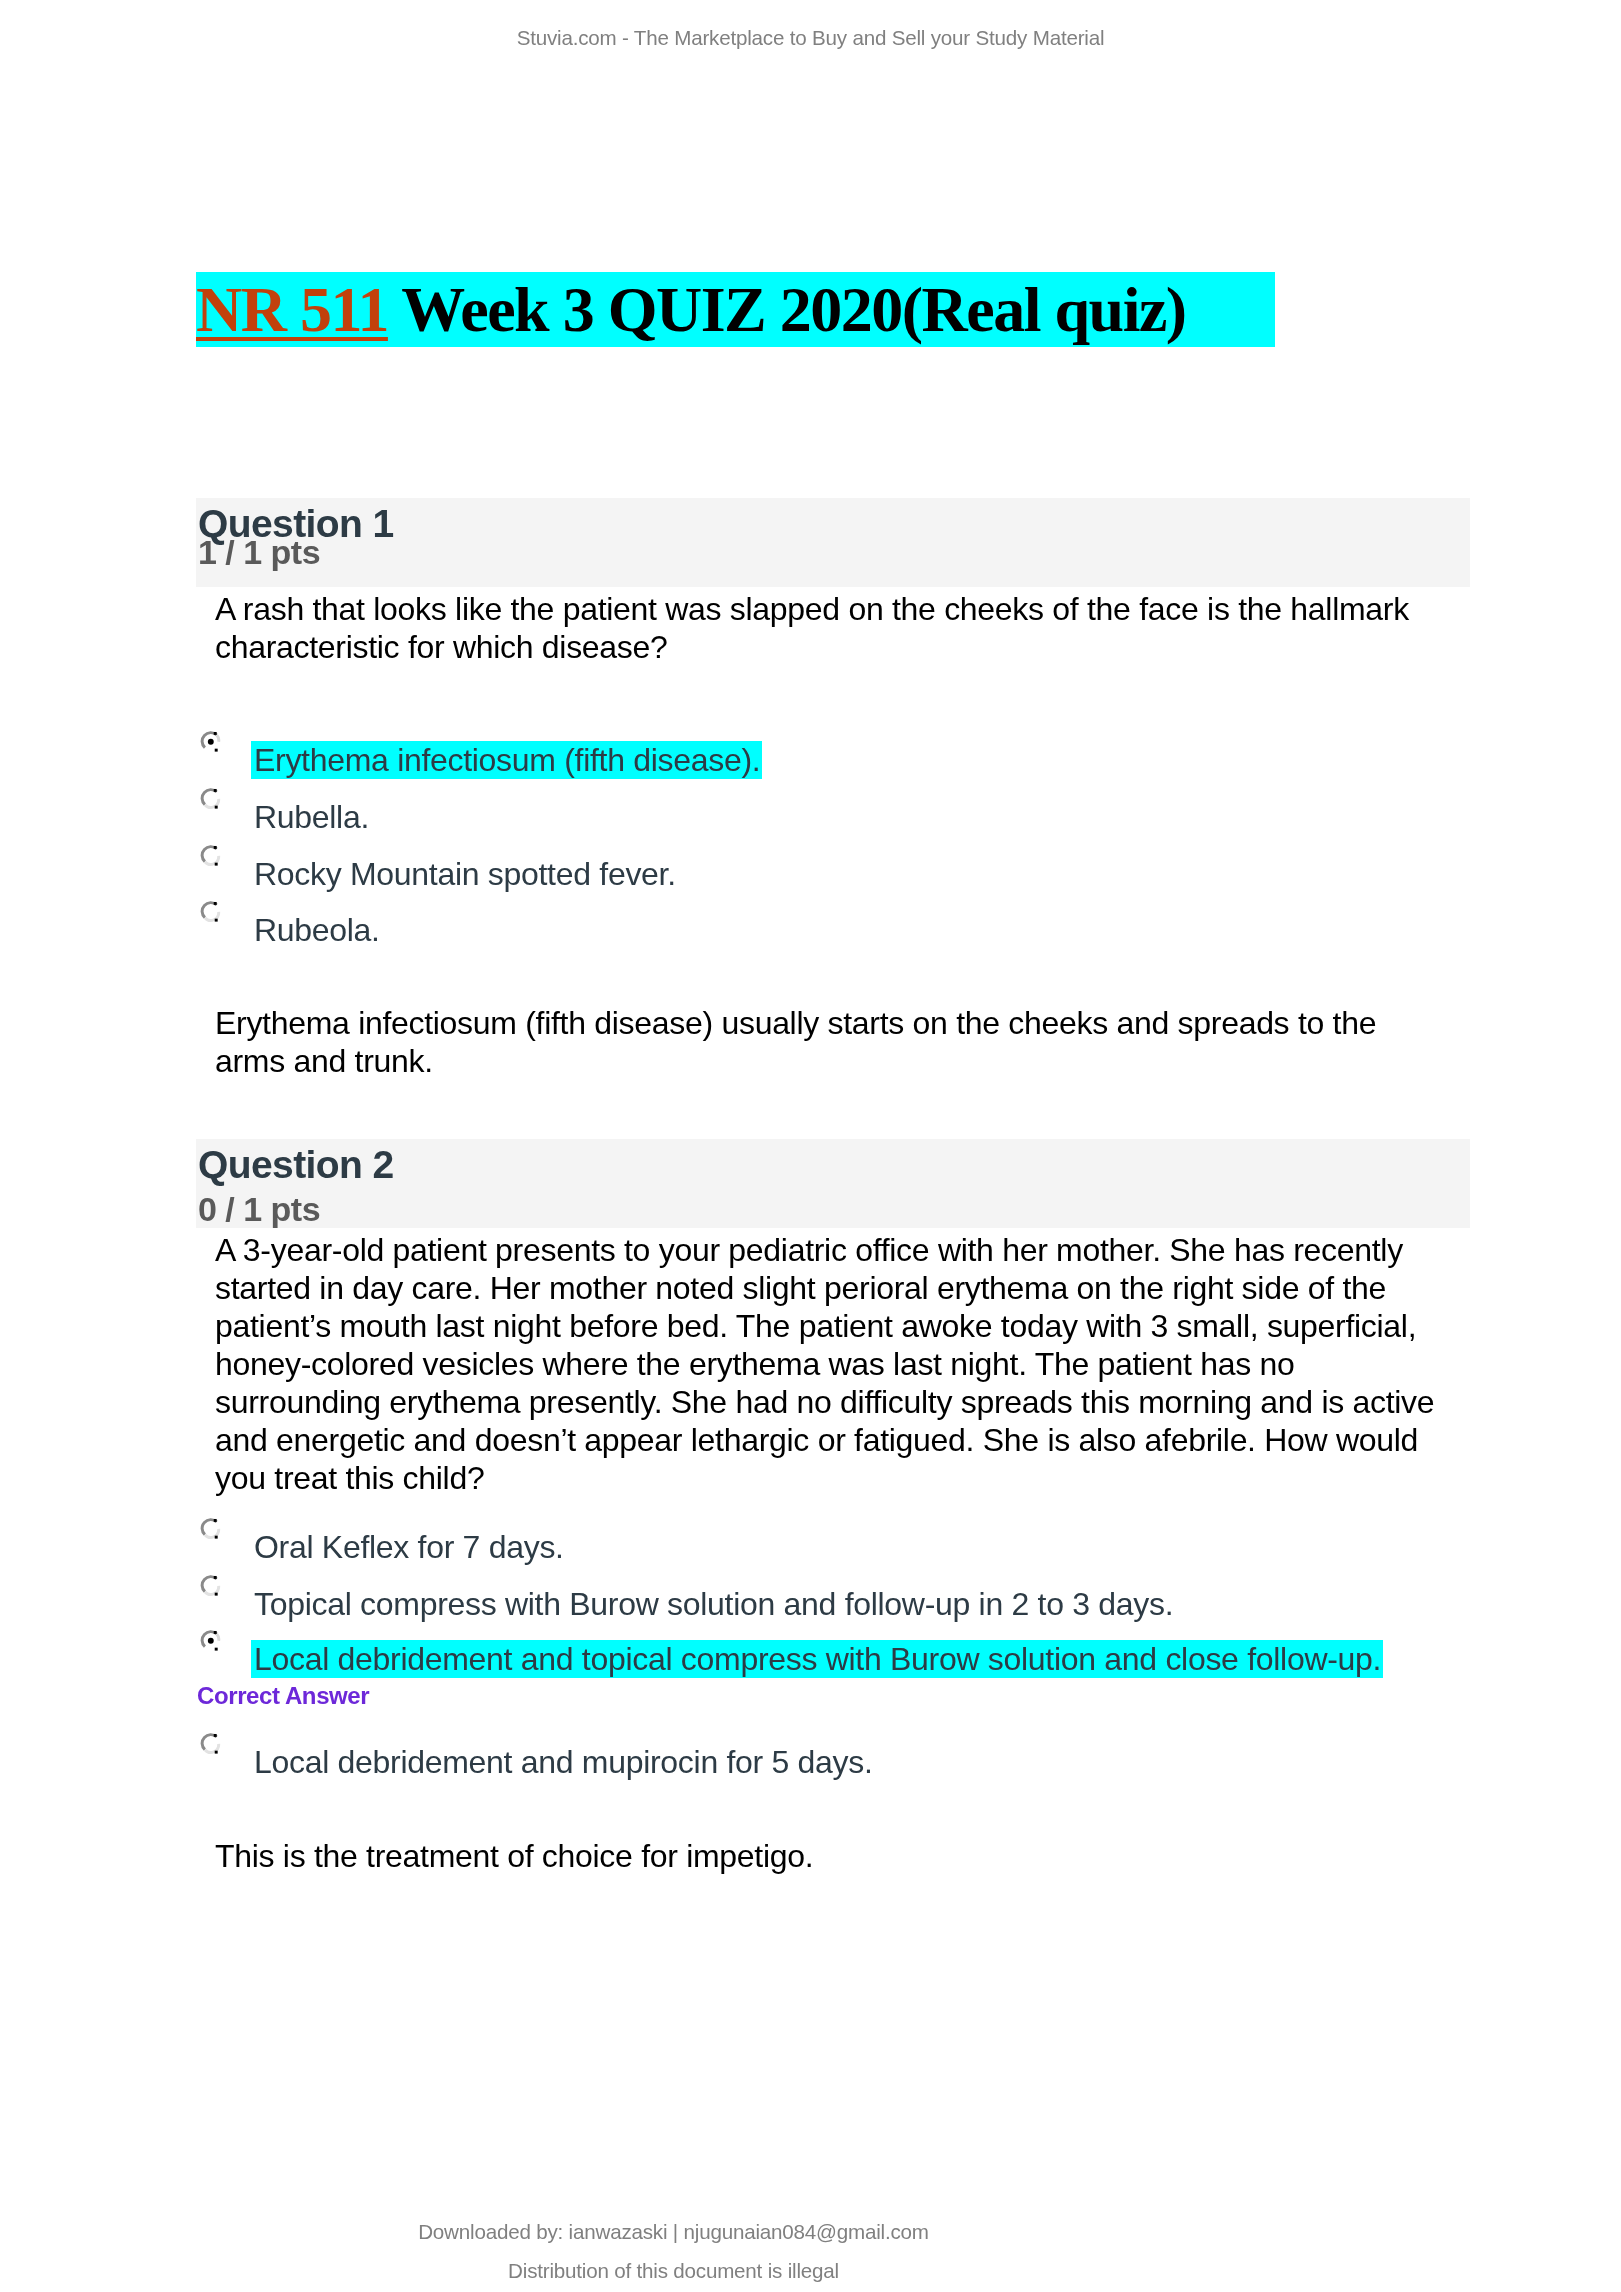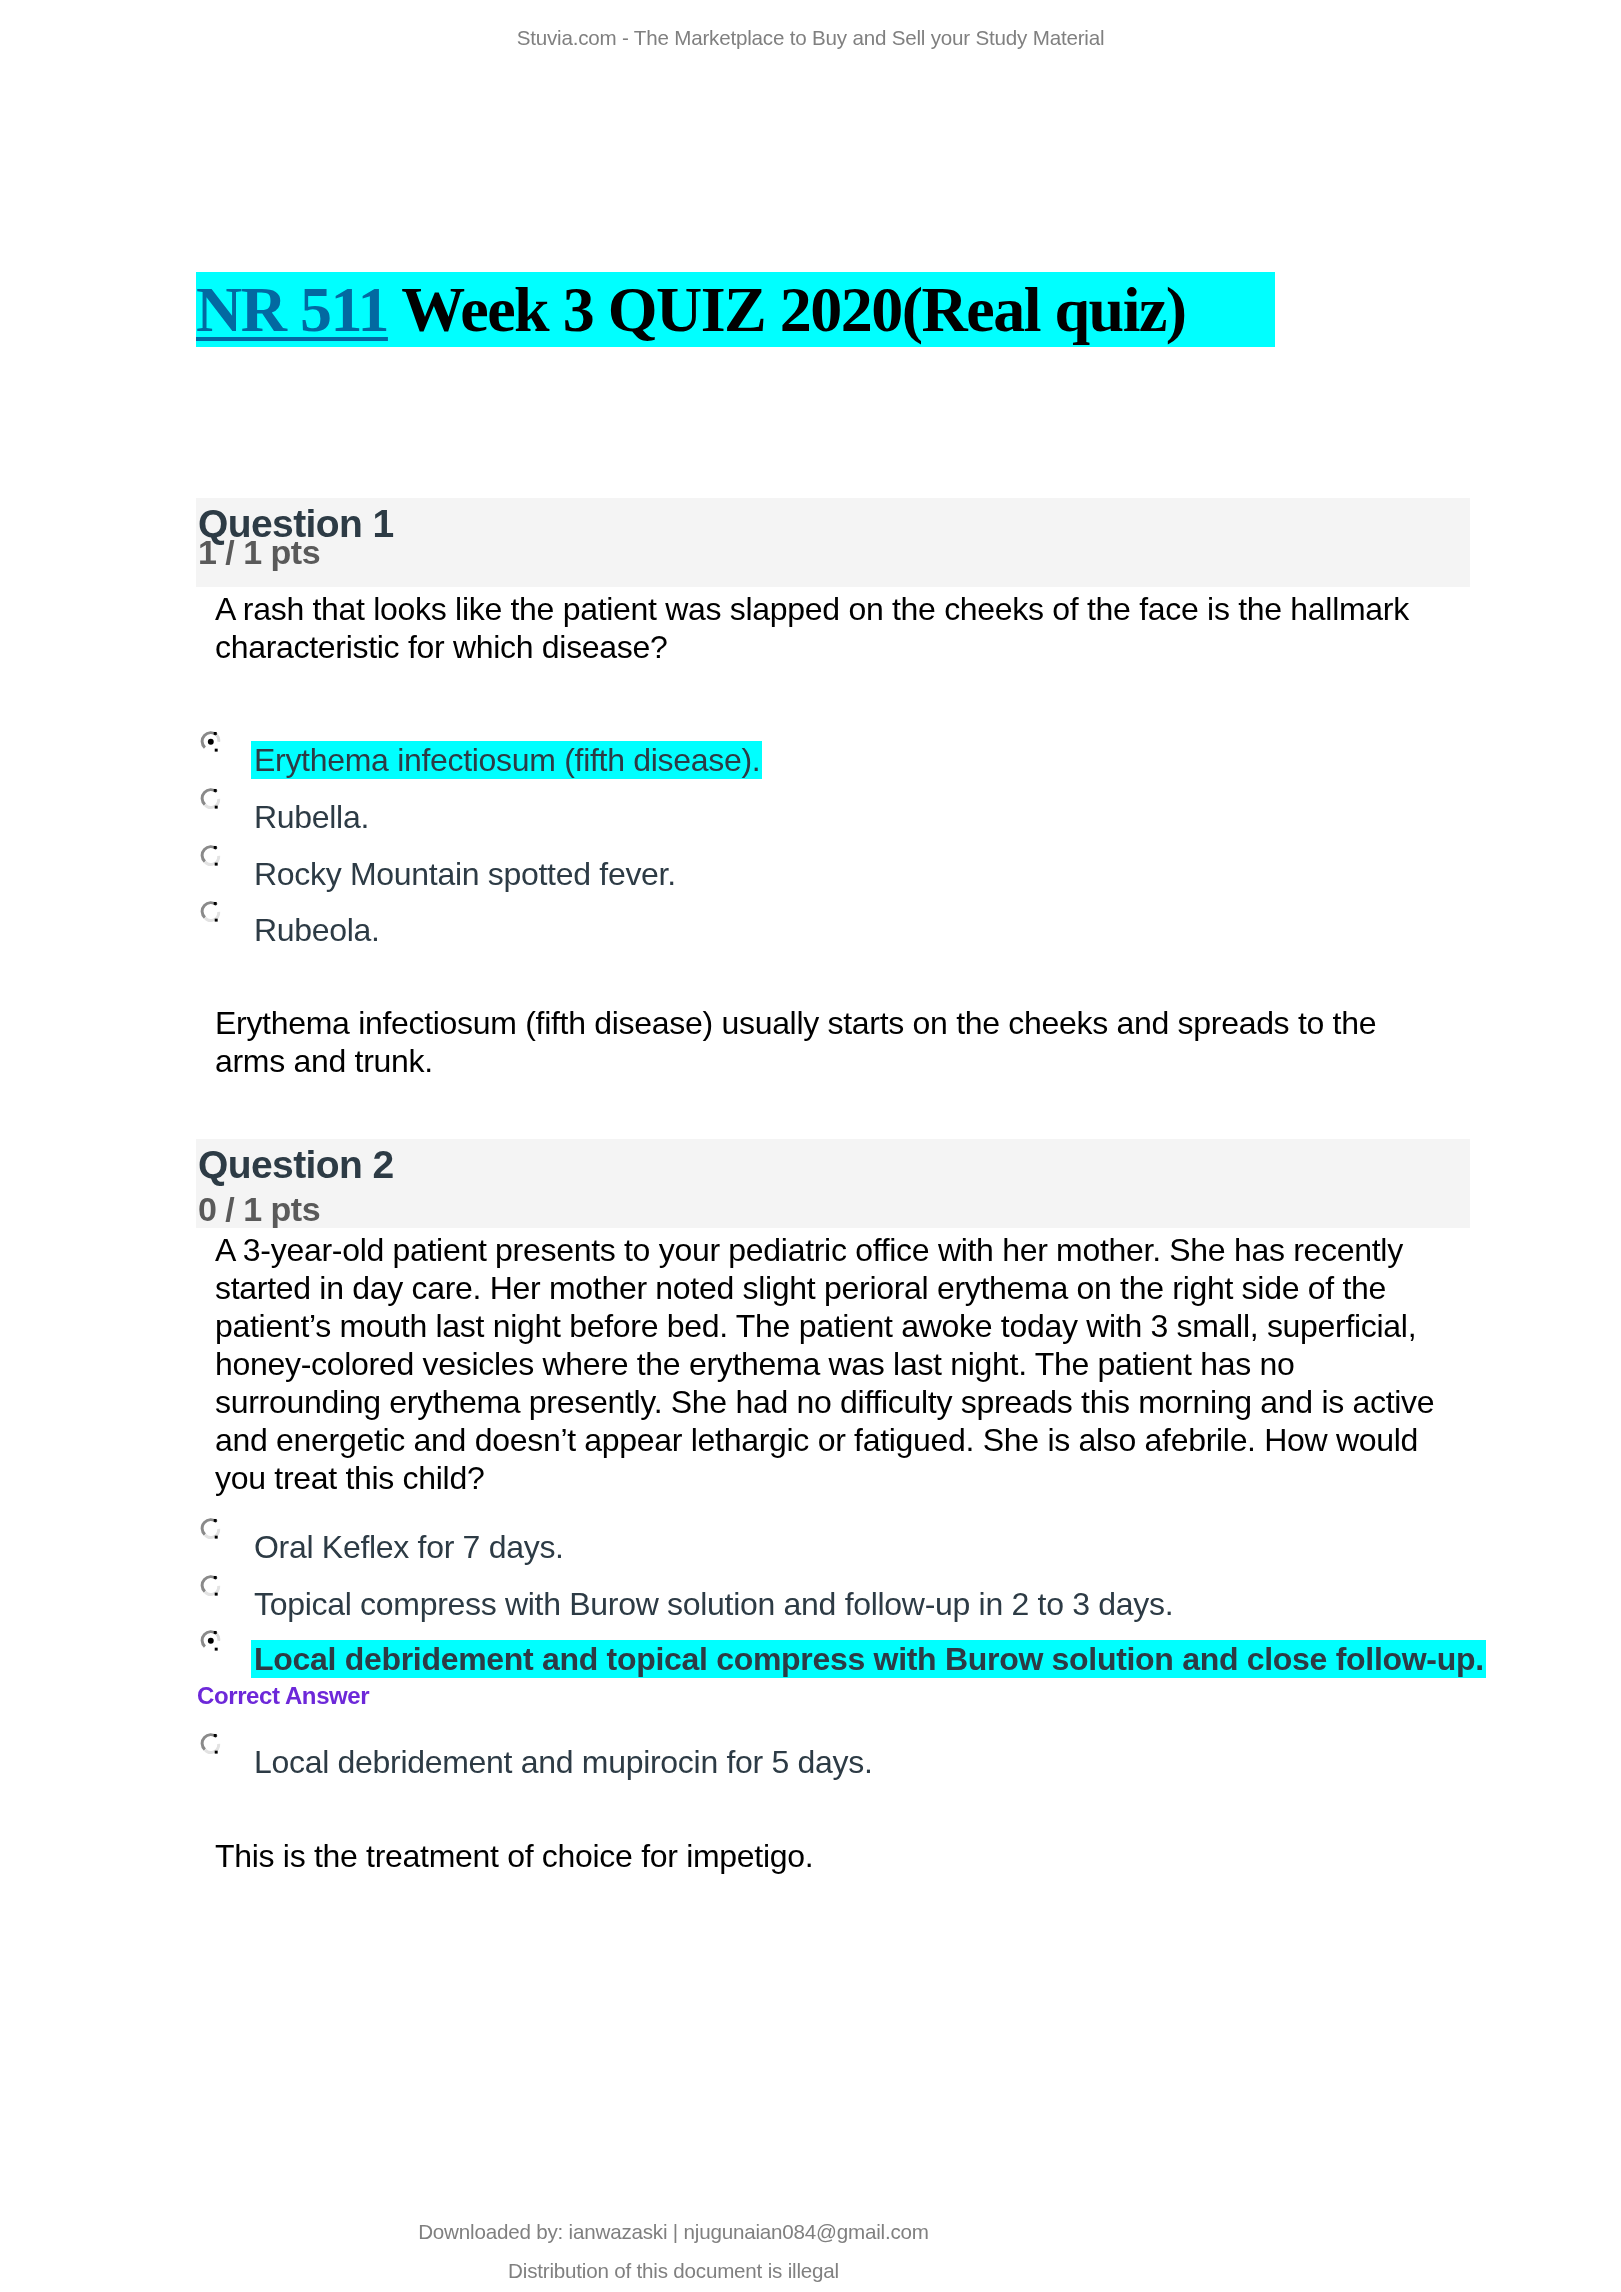--- a/index.html
+++ b/index.html
@@ -5,21 +5,21 @@
   html, body { margin: 0; padding: 0; background: #ffffff; }
   body { width: 1621px; height: 2293px; position: relative; overflow: hidden;
          font-family: "Liberation Sans", sans-serif; color: #2D3B45; }
 
   .watermark-top { position: absolute; top: 25.5px; left: 0; width: 1621px; text-align: center;
                    font-size: 20.6px; color: #808080; letter-spacing: -0.2px; }
 
   .doc-title { position: absolute; left: 196px; top: 272px; height: 75px; width: 1079px;
                background: #00FFFF; font-family: "Liberation Serif", serif; font-weight: bold;
                font-size: 64px; line-height: 75px; color: #000000; white-space: nowrap; letter-spacing: -1.5px; }
-  .doc-title a { color: #0369a1; text-decoration: underline; text-decoration-thickness: 3.9px; text-underline-offset: 5.9px; }
+  .doc-title a { color: #c2410c; text-decoration: underline; text-decoration-thickness: 3.9px; text-underline-offset: 5.9px; }
 
   .q-header { position: absolute; left: 196px; width: 1274px; background: #F4F4F4; }
   .q-title { position: absolute; left: 2px; font-size: 39px; font-weight: bold; color: #2D3B45; letter-spacing: -0.6px; }
   .q-pts { position: absolute; left: 2px; font-size: 34px; font-weight: bold; color: #5A5A5A; letter-spacing: -0.5px; }
 
   .body-text { position: absolute; left: 215px; width: 1284px; font-size: 32px; line-height: 38px;
                color: #000000; letter-spacing: -0.3px; }
 
   .option { position: absolute; left: 196px; height: 39px; width: 1294px; }
   .radio { position: absolute; left: 3.9px; top: -9.8px; width: 21.6px; height: 21.6px; }
@@ -119,21 +119,21 @@
 </div>
 <div class="option" style="top:1585px;">
   <svg class="radio" viewBox="0 0 22 22">
     <path d="M17 4 A8 8 0 1 0 5 17" fill="none" stroke="#8a8a8a" stroke-width="3"></path>
     <path d="M5 17 A8 8 0 0 0 19 11" fill="none" stroke="#e2e2e2" stroke-width="3"></path>
     <rect x="15" y="18" width="3" height="3" fill="#000"></rect>
     <rect x="14" y="1" width="3" height="3" fill="#000"></rect>
   </svg>
   <span class="opt-label">Topical compress with Burow solution and follow-up in 2 to 3 days.</span>
 </div>
-<div class="option" style="top:1640px;font-weight:bold;">
+<div class="option" style="top:1640px;">
   <svg class="radio" viewBox="0 0 22 22">
     <path d="M17 4 A8 8 0 1 0 5 17" fill="none" stroke="#8a8a8a" stroke-width="3"></path>
     <path d="M17 4 A8 8 0 0 1 19 11" fill="none" stroke="#d8d8d8" stroke-width="3"></path>
     <circle cx="11" cy="11" r="3" fill="#000"></circle>
     <rect x="15" y="18" width="3" height="3" fill="#000"></rect>
     <rect x="14" y="1" width="3" height="3" fill="#000"></rect>
   </svg>
   <span class="opt-label selected">Local debridement and topical compress with Burow solution and close follow-up.</span>
 </div>
 

